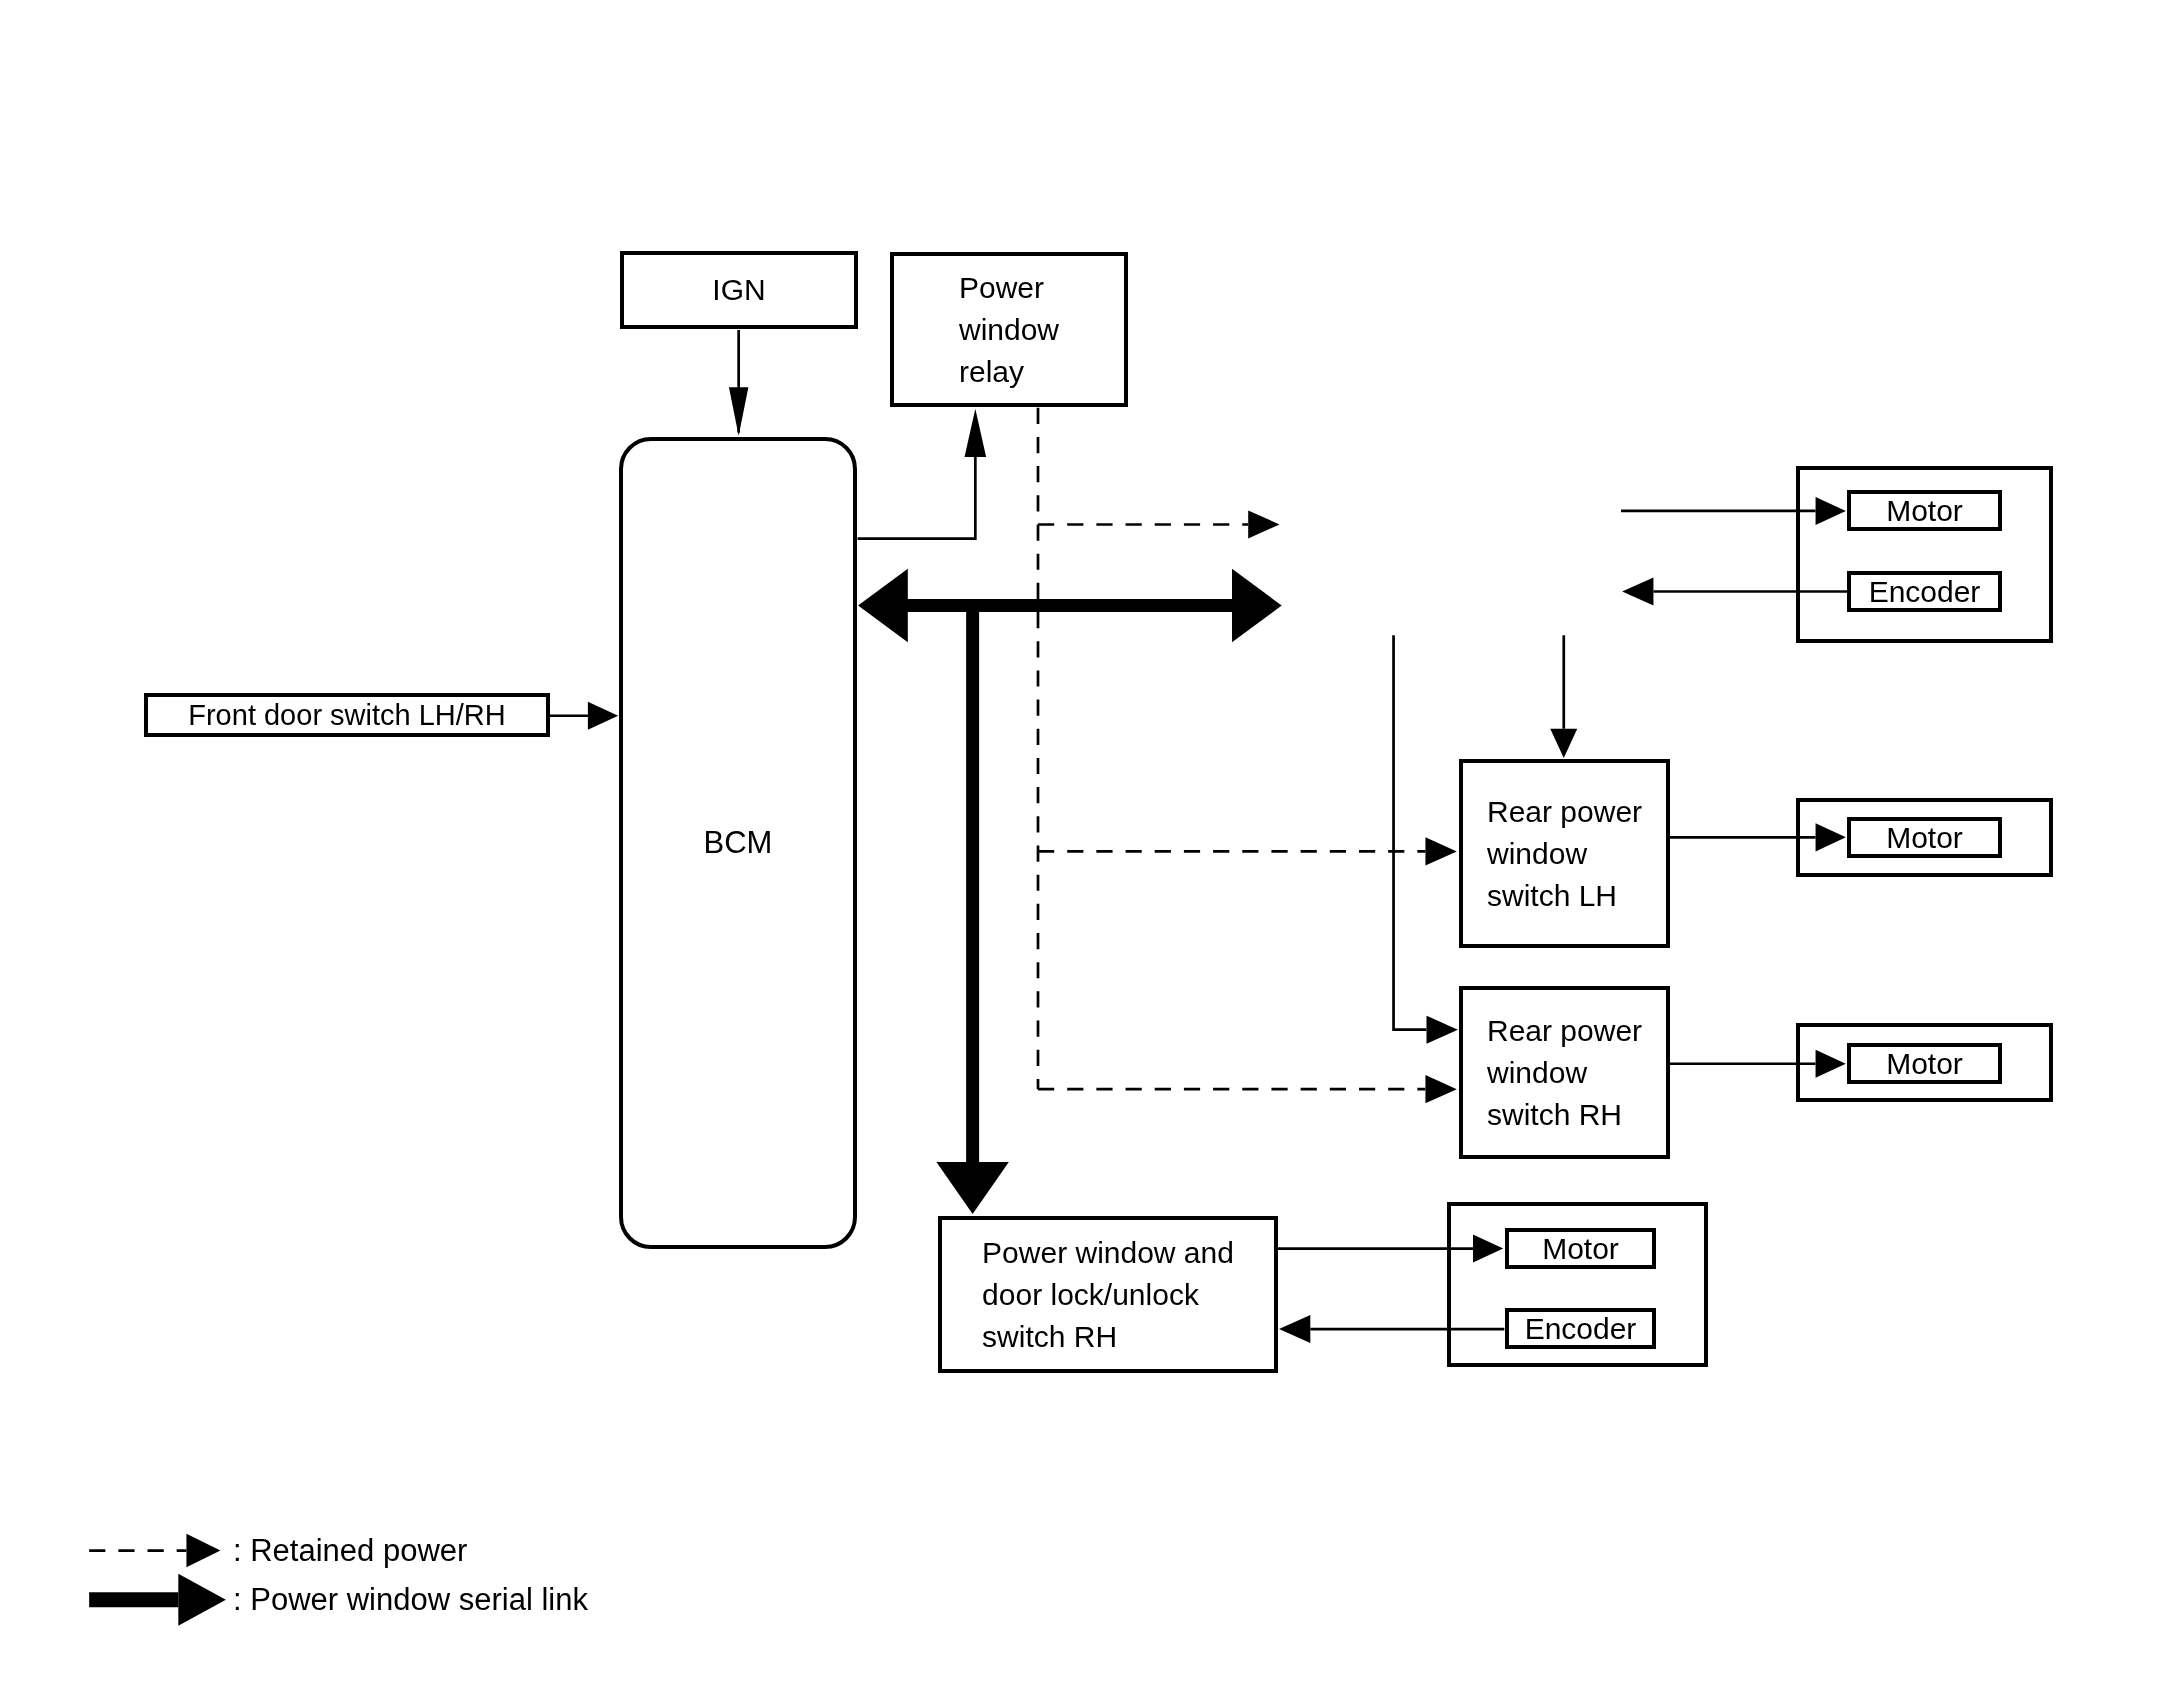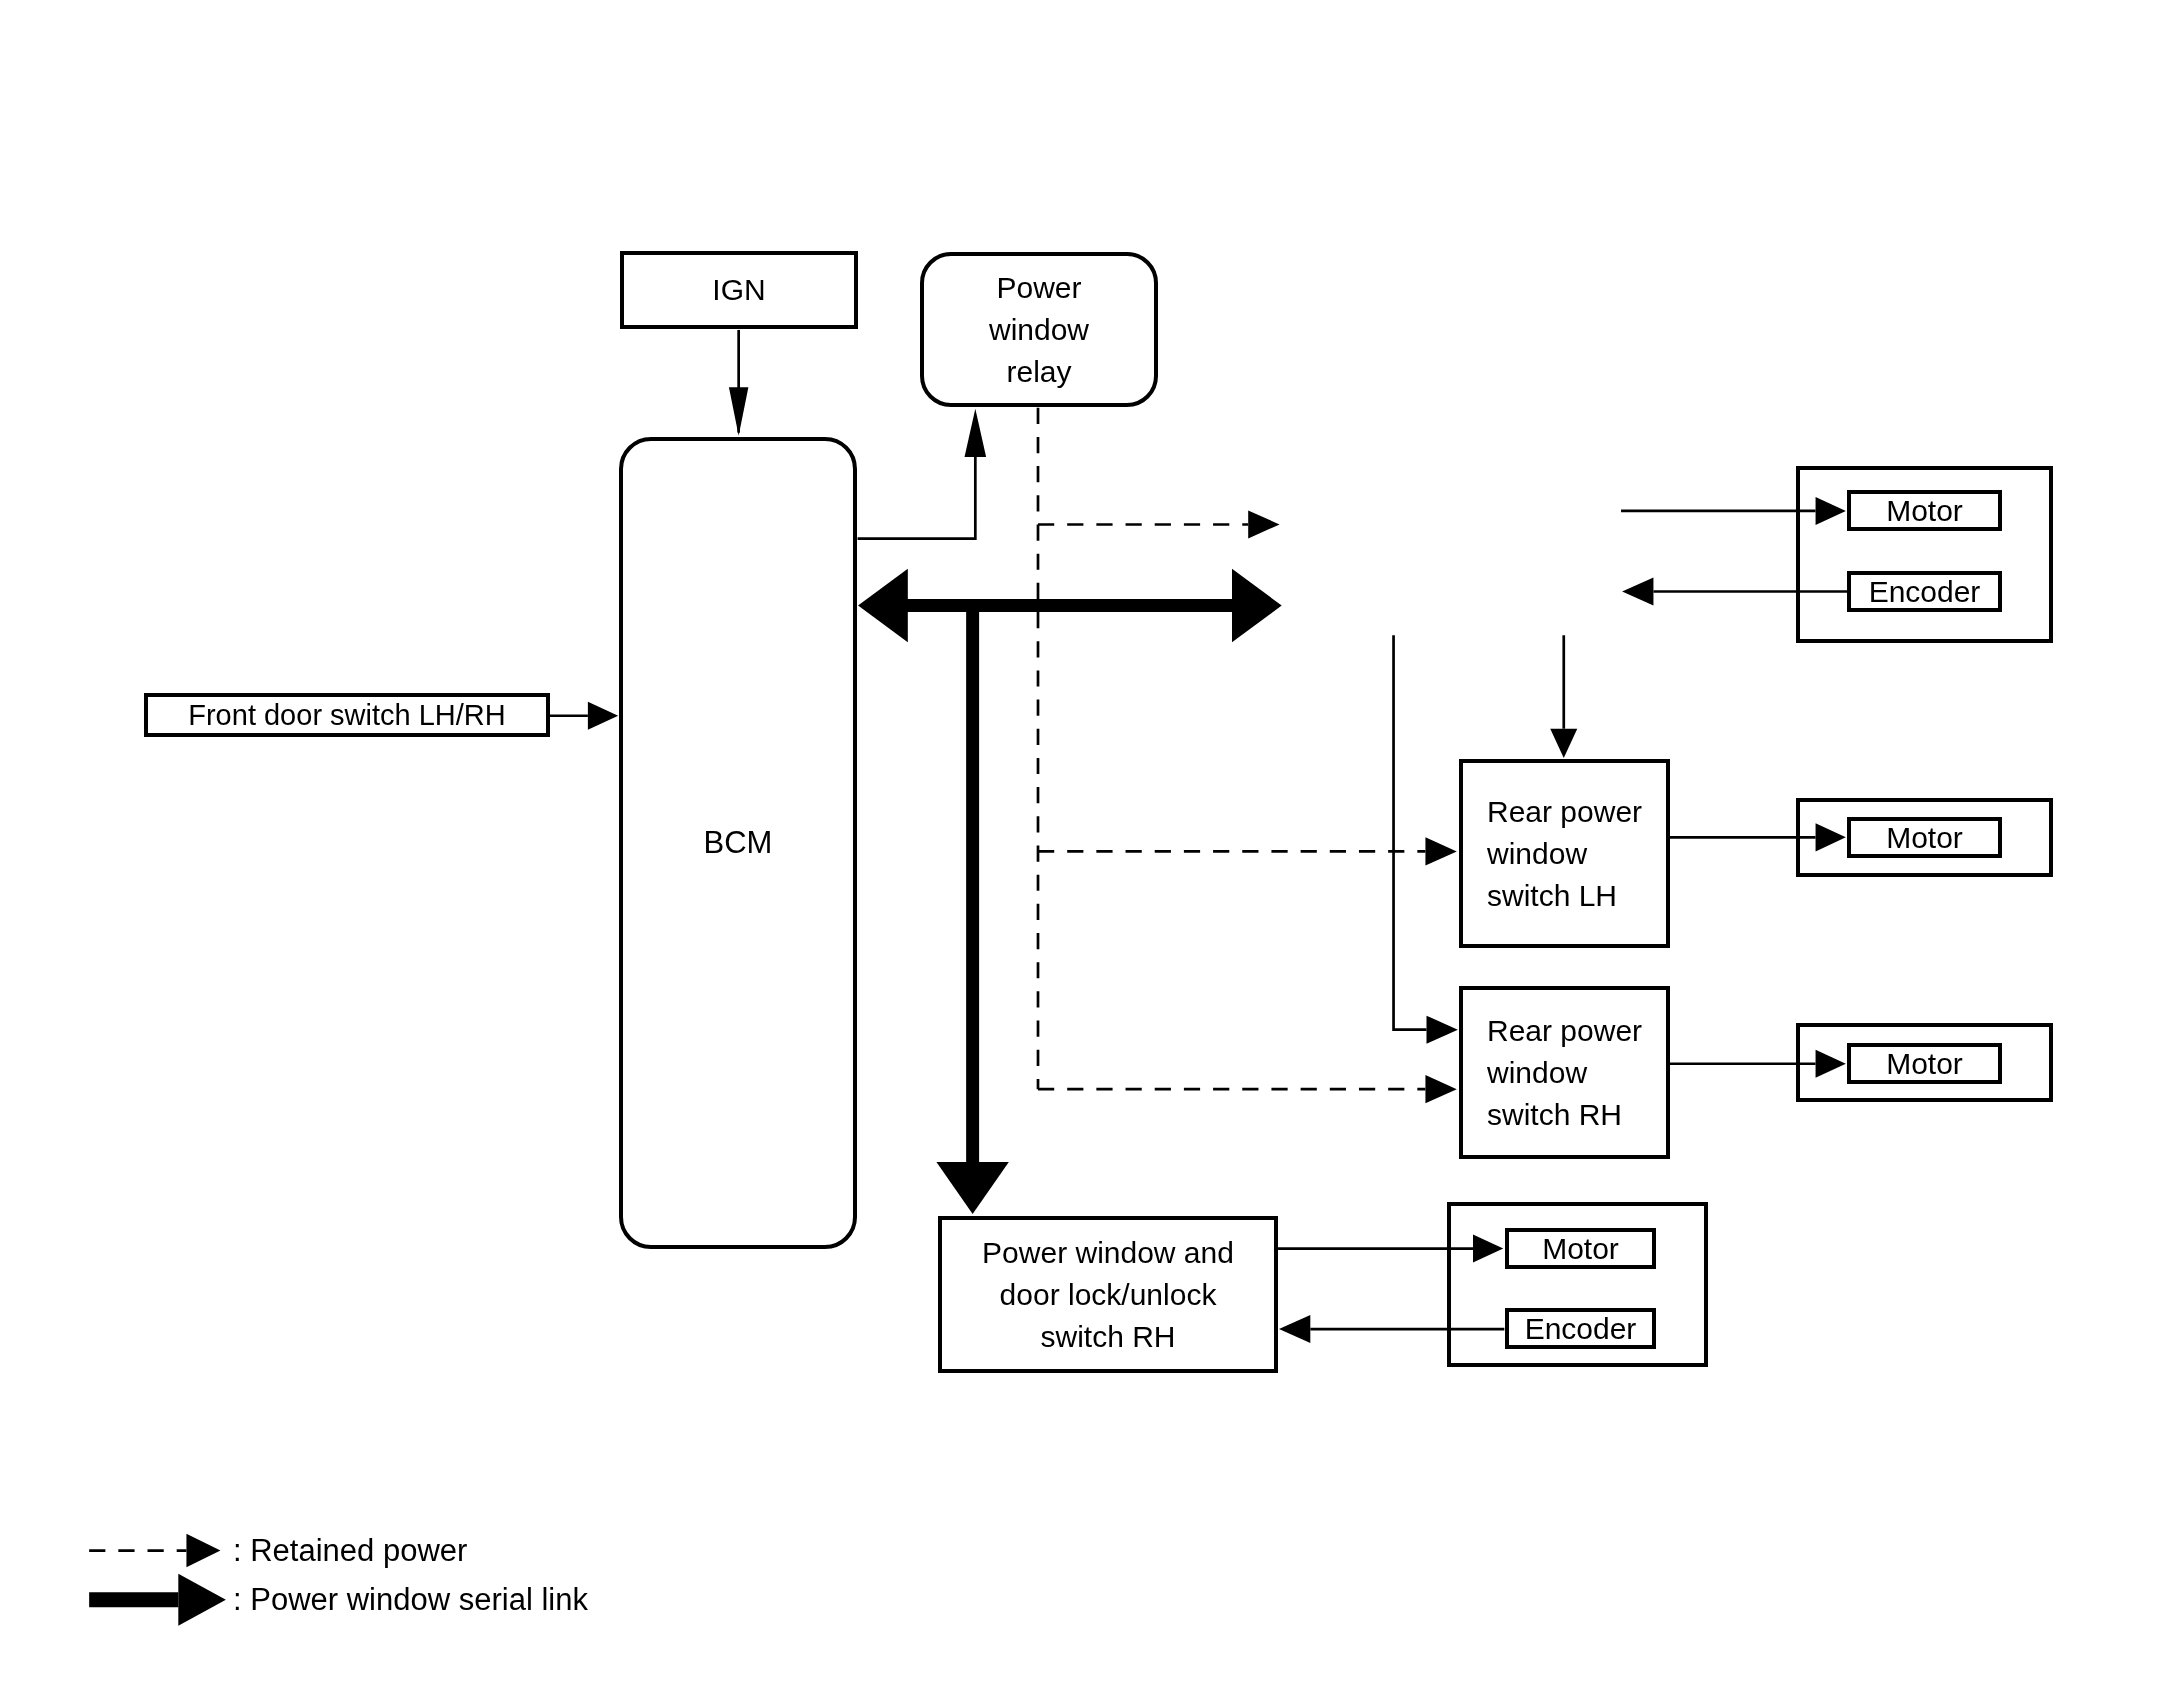--- a/index.html
+++ b/index.html
@@ -13,21 +13,21 @@
   #diagram{position:absolute;left:0;top:0;width:2183px;height:1699px;}
   .box{
     position:absolute;
     border:4.3px solid #000;
     background:#fff;
     display:flex;align-items:center;justify-content:center;
     box-sizing:border-box;
   }
   .box-label{
     white-space:pre-line;
-    text-align:center;
+    text-align:left;
     font-size:30px;
     line-height:42px;
     color:#000;
   }
   .left-align{justify-content:flex-start;}
   .left-align .box-label{text-align:left;padding-left:24px;}
   .container-box{border:4.3px solid #000;background:transparent;}
   svg{position:absolute;left:0;top:0;}
   .legend-label{
     position:absolute;
@@ -111,21 +111,21 @@
 
       <polygon points="345,2838 345,2900 408,2869"></polygon>
       <polygon points="330,2912 330,3008 418,2960"></polygon>
     </g>
   </svg>
 
   <div class="box" style="left:620px;top:251px;width:238px;height:78px;">
     <span class="box-label">IGN</span>
   </div>
 
-  <div class="box" style="left:920px;top:252px;width:238px;height:155px;border-radius:31px;">
+  <div class="box" style="left:890px;top:252px;width:238px;height:155px;">
     <span class="box-label">Power
 window
 relay</span>
   </div>
 
   <div class="box" style="left:619px;top:437px;width:238px;height:812px;border-radius:32px;">
     <span class="box-label" style="font-size:31px;">BCM</span>
   </div>
 
   <div class="box" style="left:144px;top:693px;width:406px;height:44px;">

